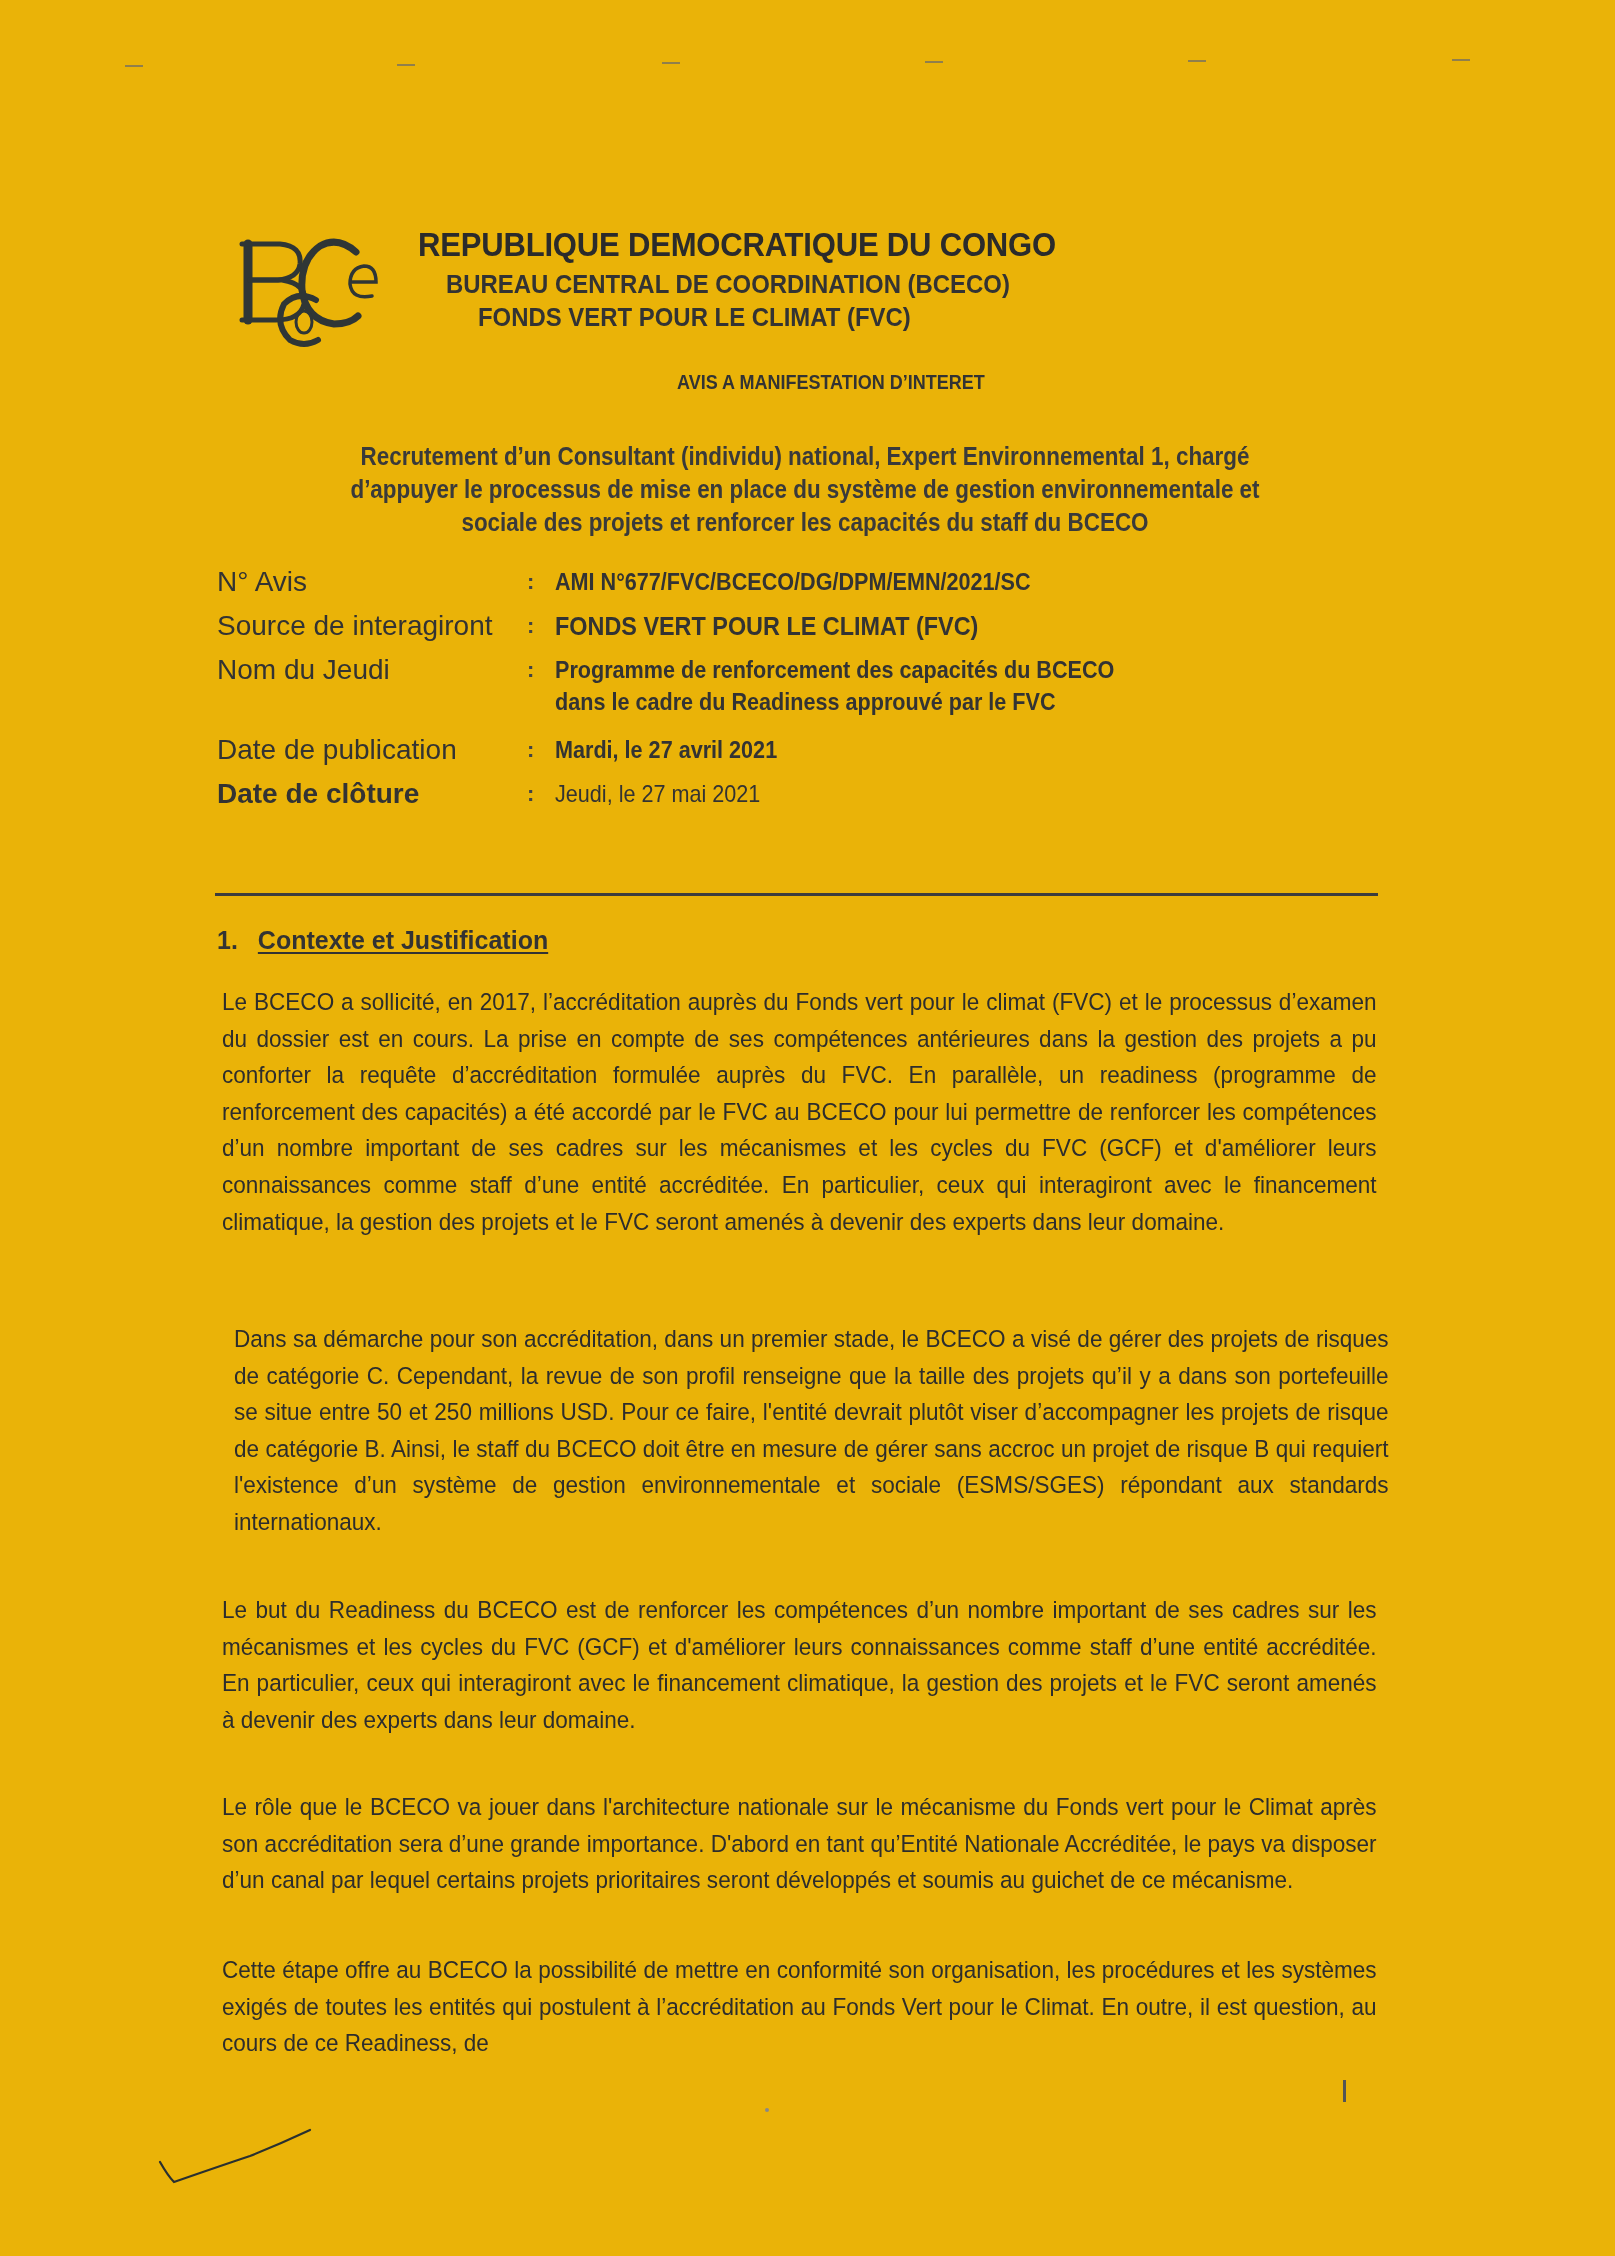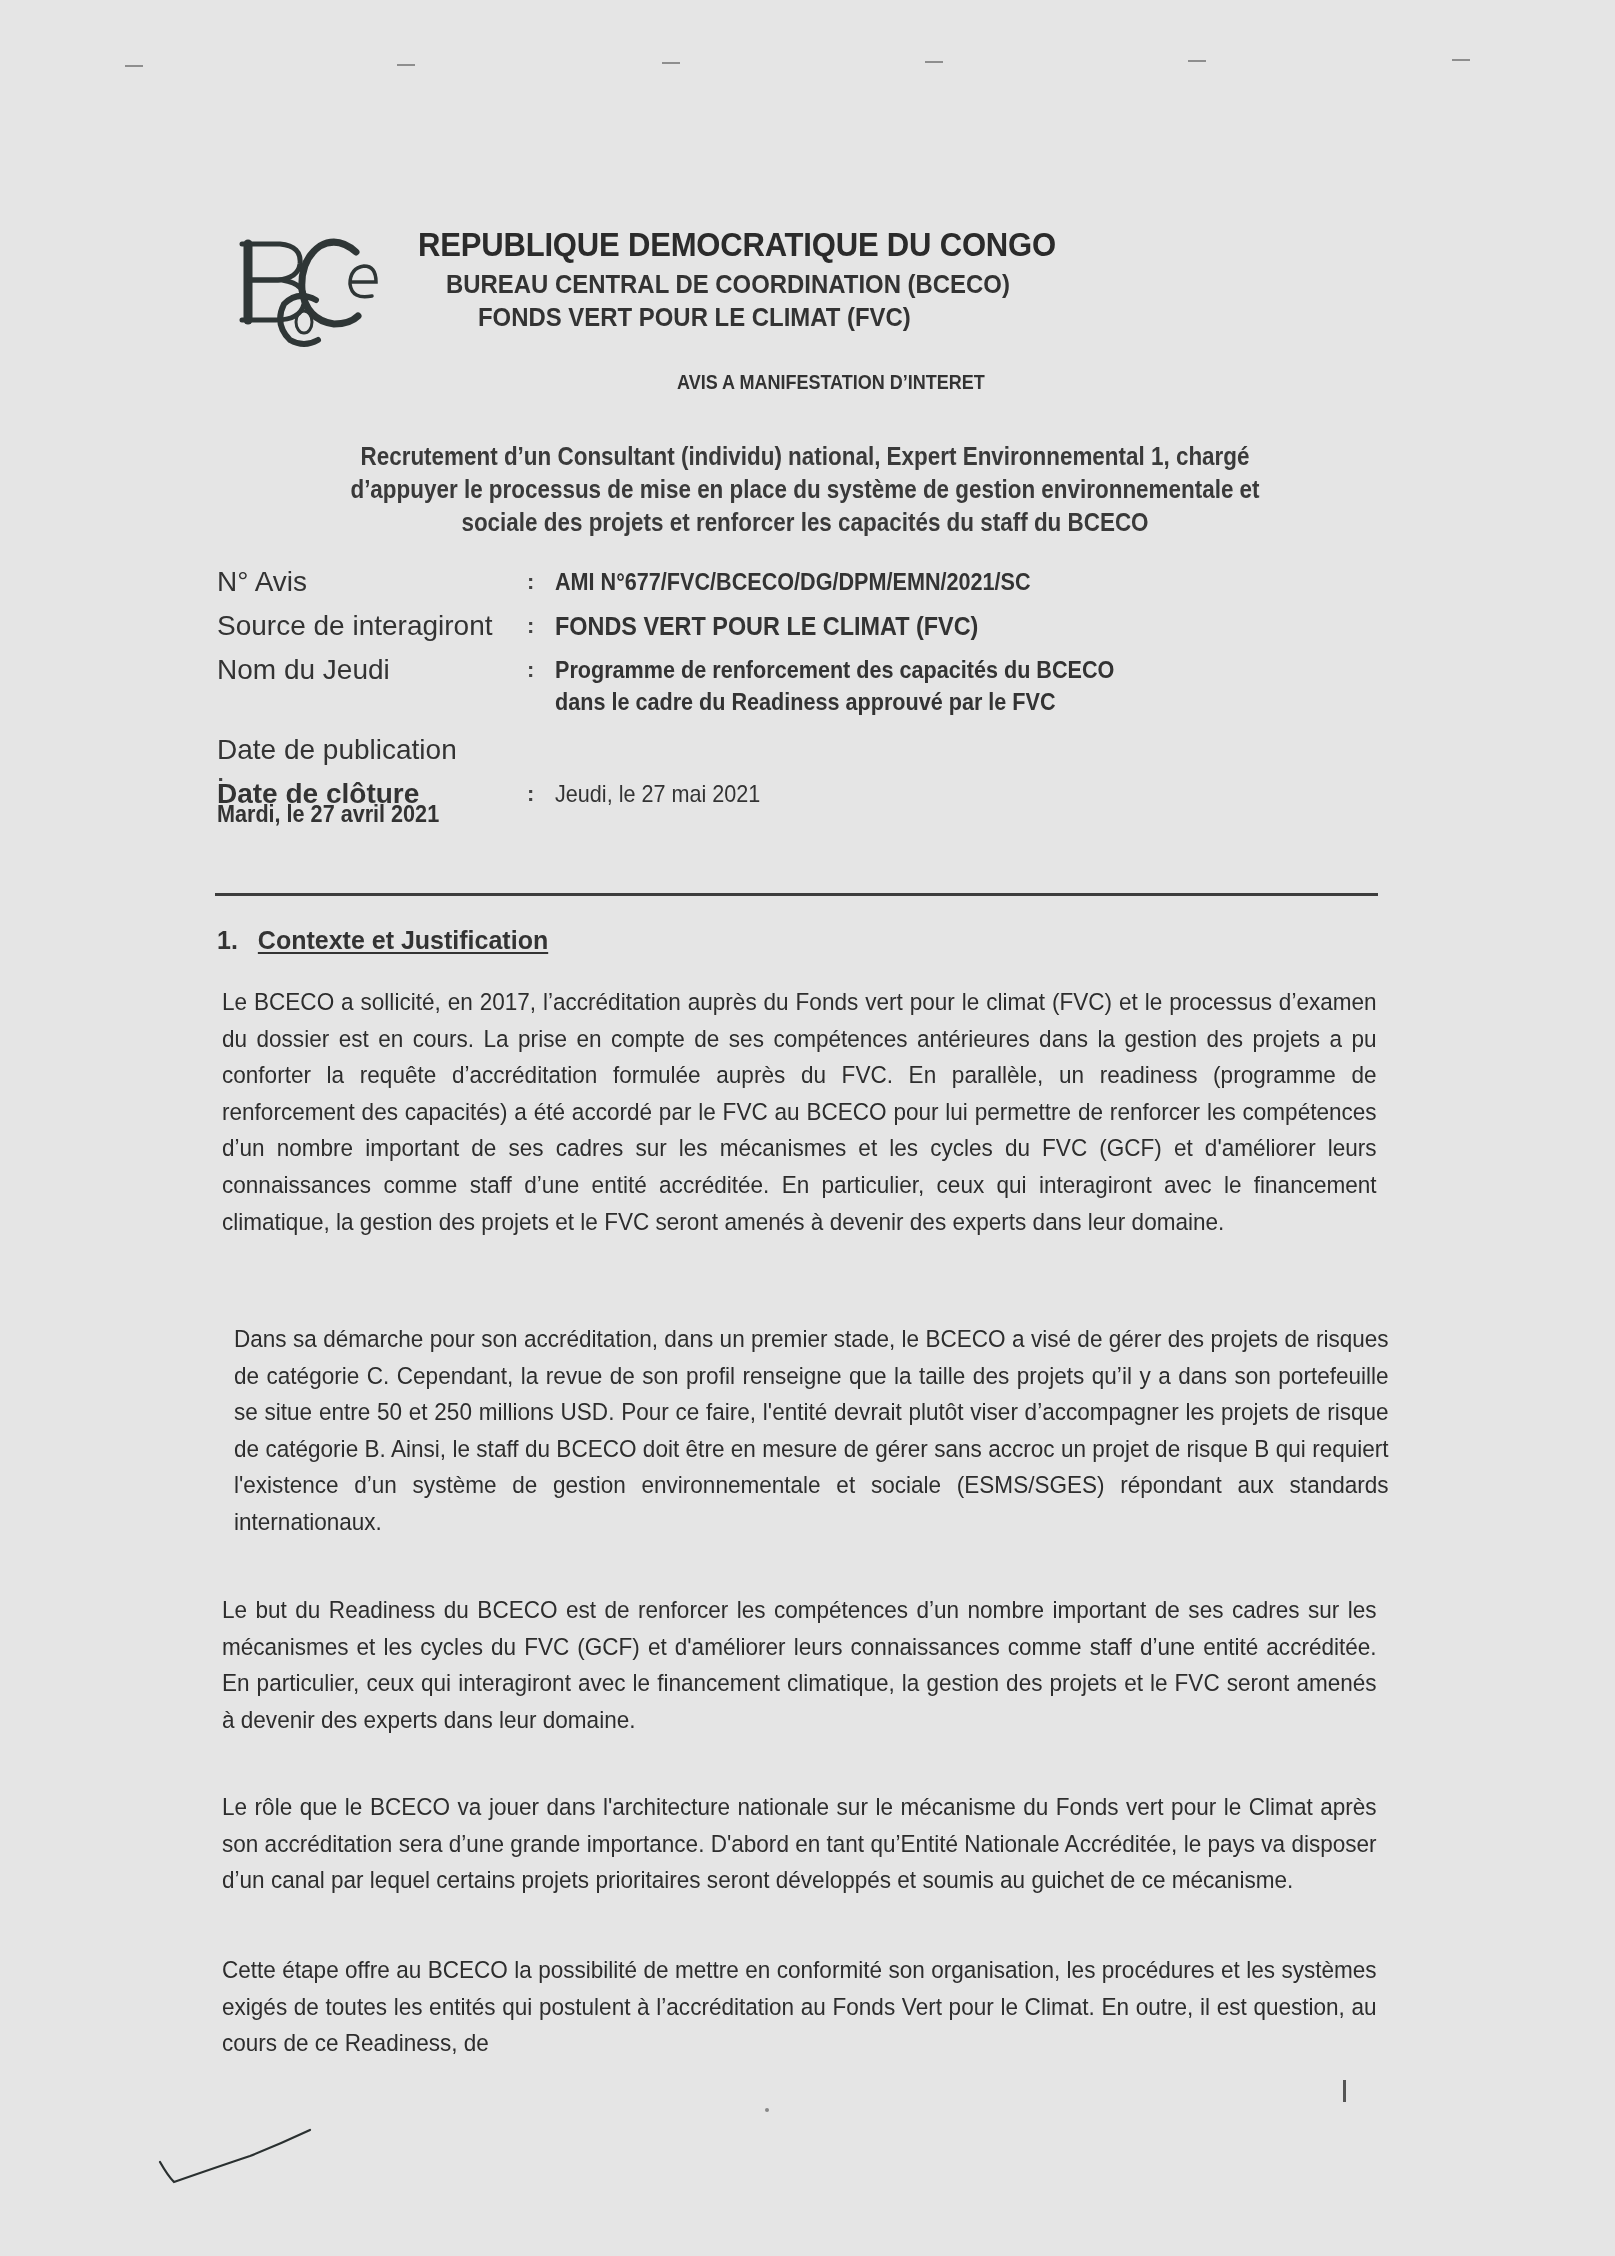--- a/index.html
+++ b/index.html
@@ -13,21 +13,21 @@
       position: relative;
       overflow: hidden;
       font-family: "Liberation Sans", sans-serif;
       color: #2a2a2a;
     }
     .page {
       position: absolute;
       left: 0; top: 0;
       width: 1615px;
       height: 2256px;
-      background: #e5e5e5;
+      background: #eab308;
     }
 
     
     .scan-dash {
       position: absolute;
       top: 65px;
       height: 2px;
       width: 18px;
       background: #6a6a6a;
       opacity: 0.7;
@@ -144,21 +144,21 @@
       line-height: 32px;
       transform: scaleX(0.9);
       transform-origin: left center;
       white-space: nowrap;
     }
     .info-value.big { font-size: 26px; }
     .info-value.light { font-weight: normal; }
     .r1 { height: 44px; }
     .r2 { height: 44px; }
     .r3 { height: 80px; }
-    .r4 { height: 44px; flex-direction: column; }
+    .r4 { height: 44px; }
     .r5 { height: 44px; }
 
     .divider {
       position: absolute;
       left: 215px;
       top: 893px;
       width: 1163px;
       height: 3px;
       background: #3d3d3d;
     }

